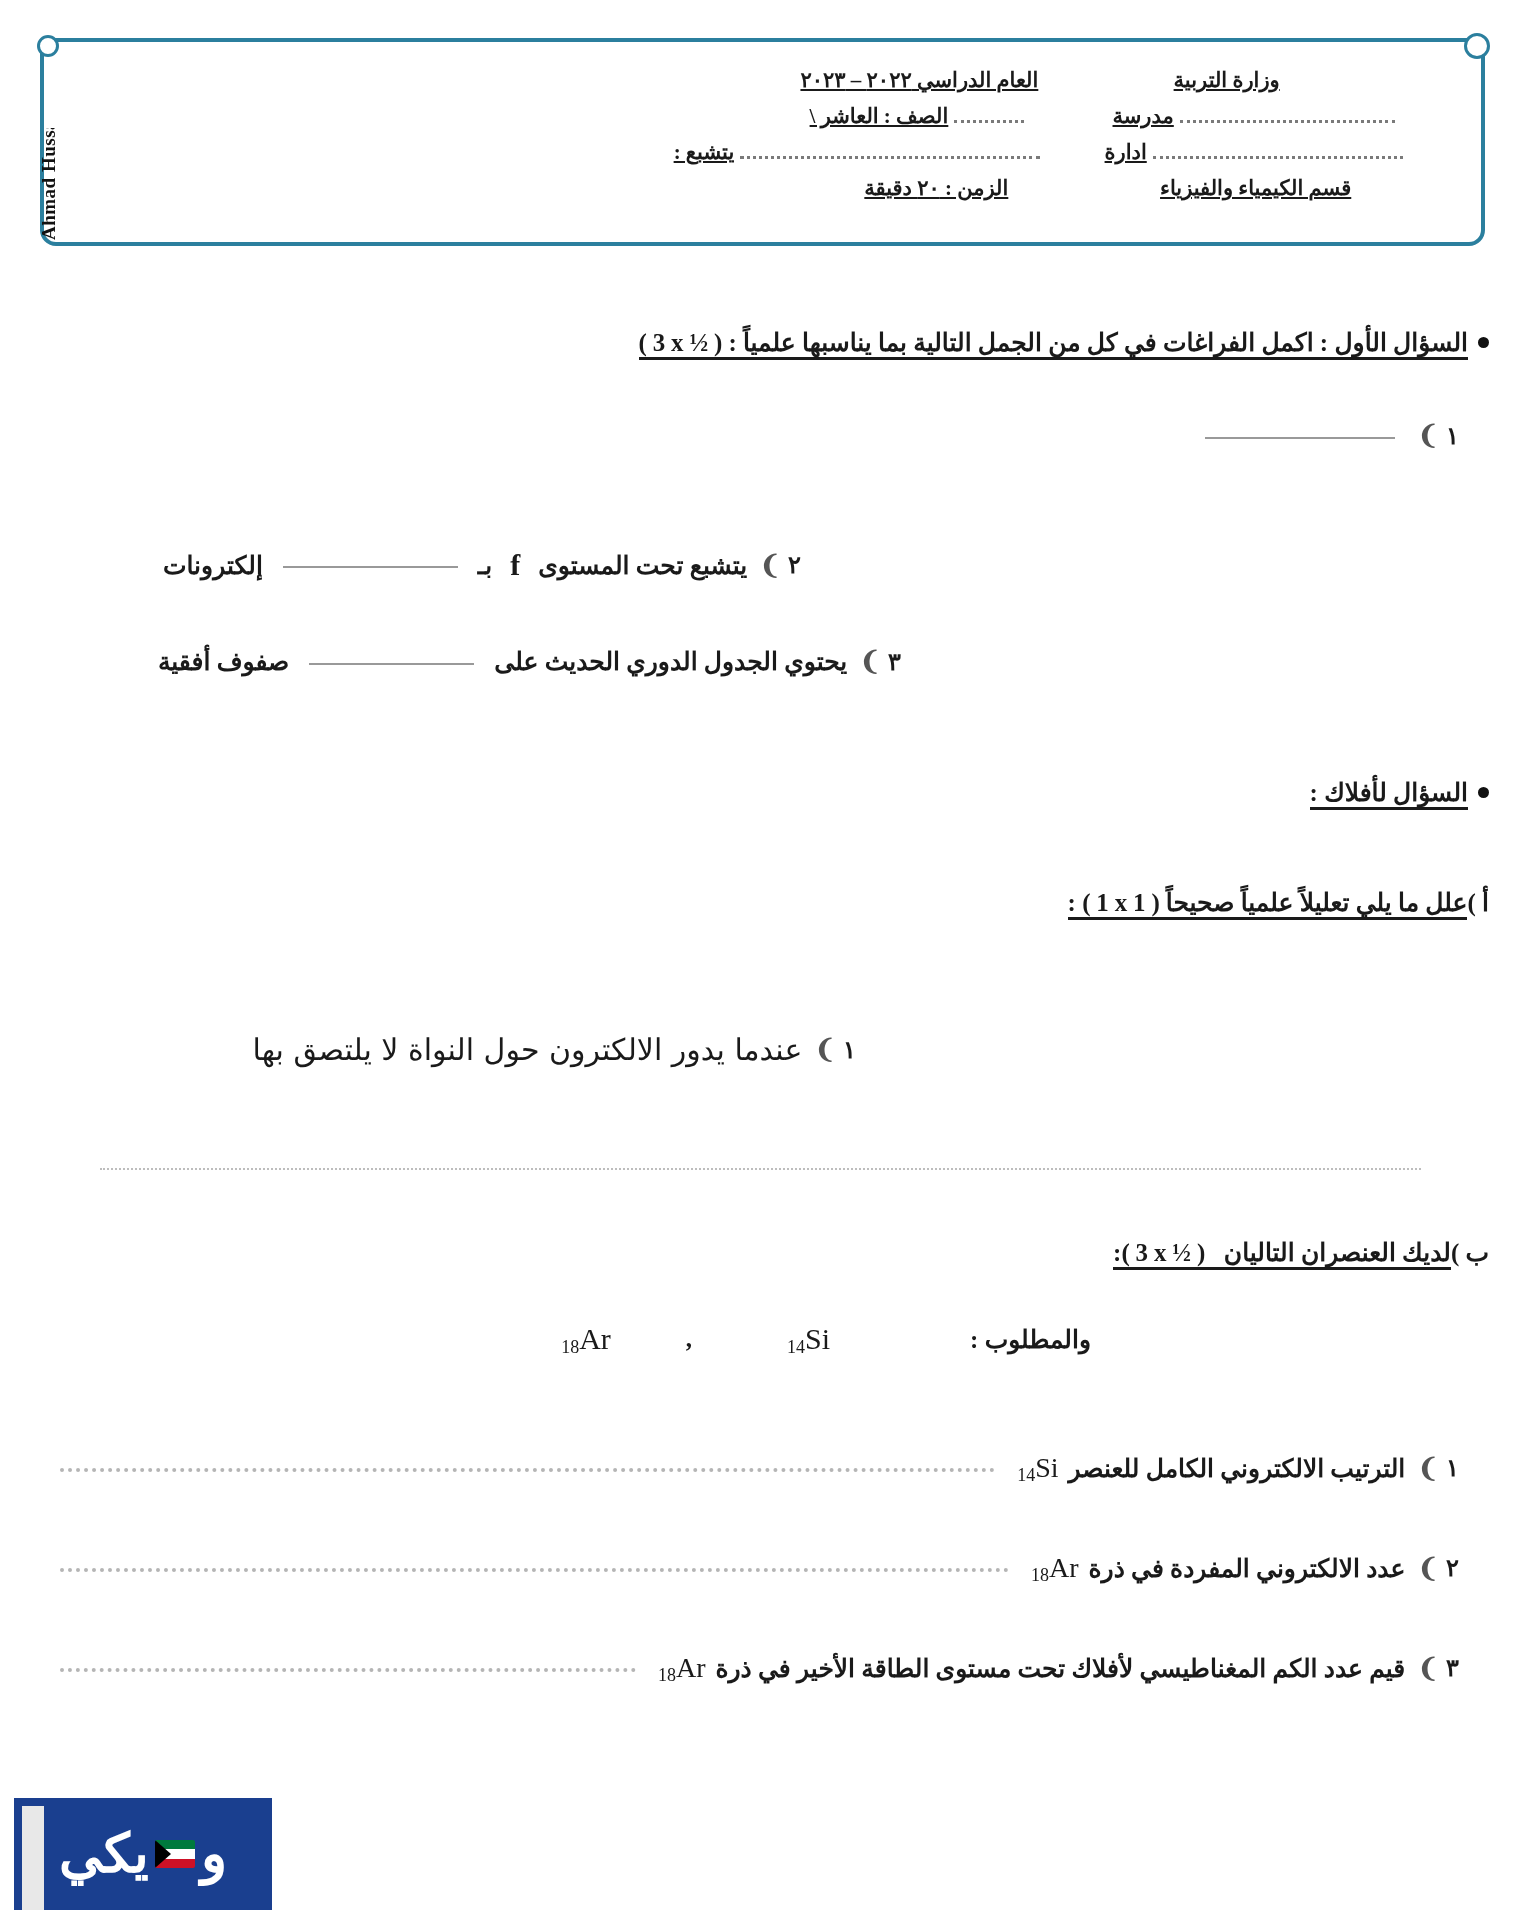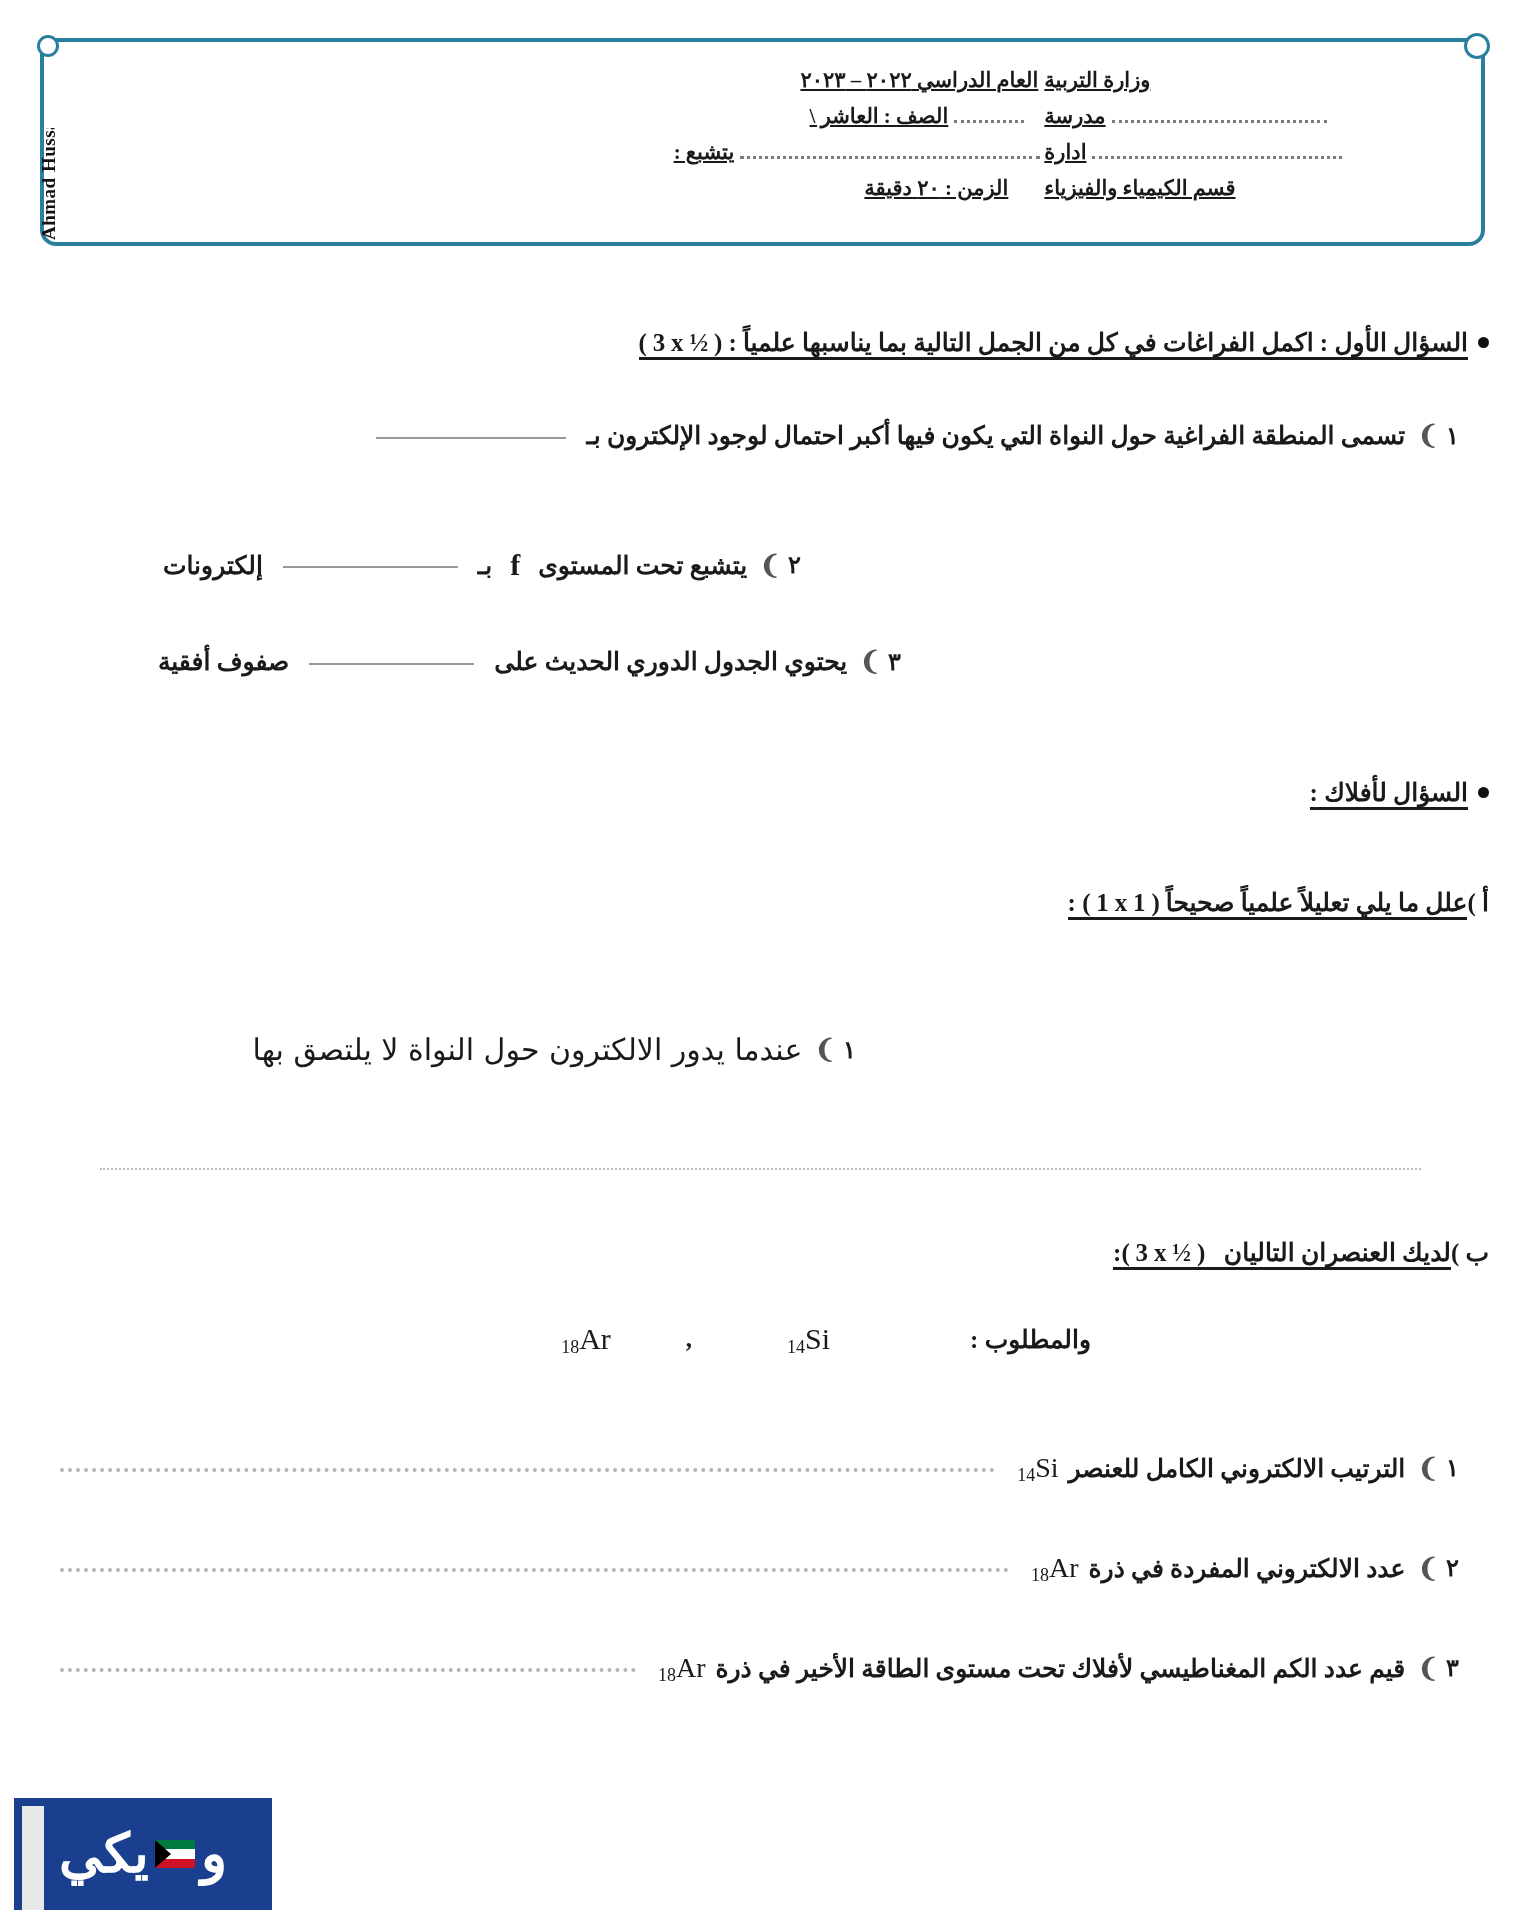--- a/index.html
+++ b/index.html
@@ -36,21 +36,21 @@
     flex-direction: row;
     padding: 8px 14px 6px 14px;
     box-sizing: border-box;
   }
   .hdr-col {
     display: flex;
     flex-direction: column;
     justify-content: flex-start;
     box-sizing: border-box;
   }
-  .hdr-col.right  { width: 30%;  padding-top: 12px; align-items: flex-end; }
+  .hdr-col.right  { width: 30%;  padding-top: 12px; align-items: center; }
   .hdr-col.center { width: 36%;  padding-top: 12px; align-items: center; }
   .hdr-col.left   { width: 34%;  padding-top: 12px; align-items: flex-start; }
 
   .hdr-line {
     font-family: "Liberation Serif", "DejaVu Serif", serif;
     font-weight: bold;
     font-size: 21px;
     line-height: 1.72;
     white-space: nowrap;
     display: flex;
@@ -341,21 +341,20 @@
 
 <div class="watermark">Ahmad Hussain</div>
 
 <div class="q-heading" style="top:328px; right:32px;">
   <span class="bullet-dot"></span><span class="ul"><span>السؤال الأول : اكمل الفراغات في كل من الجمل التالية بما يناسبها علمياً :</span> <span class="marks">( 3 x ½ )</span></span>
 </div>
 
 <div class="q-item" style="top:420px; right:62px;">
   <span class="q-num">١</span>
   <span class="q-marker">❩</span>
-  <span>تسمى المنطقة الفراغية حول النواة التي يكون فيها أكبر احتمال لوجود الإلكترون بـ</span>
   <span class="blank-line w1"></span>
 </div>
 
 <div class="q-item" style="top:548px; right:720px;">
   <span class="q-num">٢</span>
   <span class="q-marker">❩</span>
   <span>يتشبع تحت المستوى</span>
   <span class="latin" style="font-size:30px; margin:0 8px;">f</span>
   <span>بـ</span>
   <span class="blank-line w2"></span>

